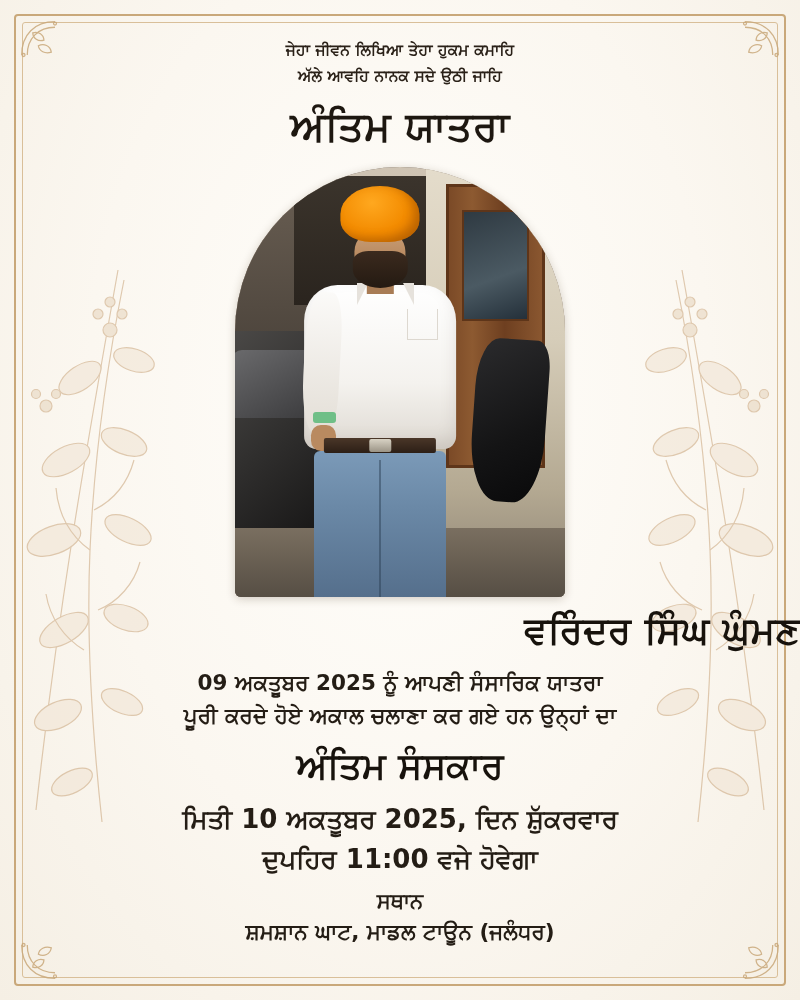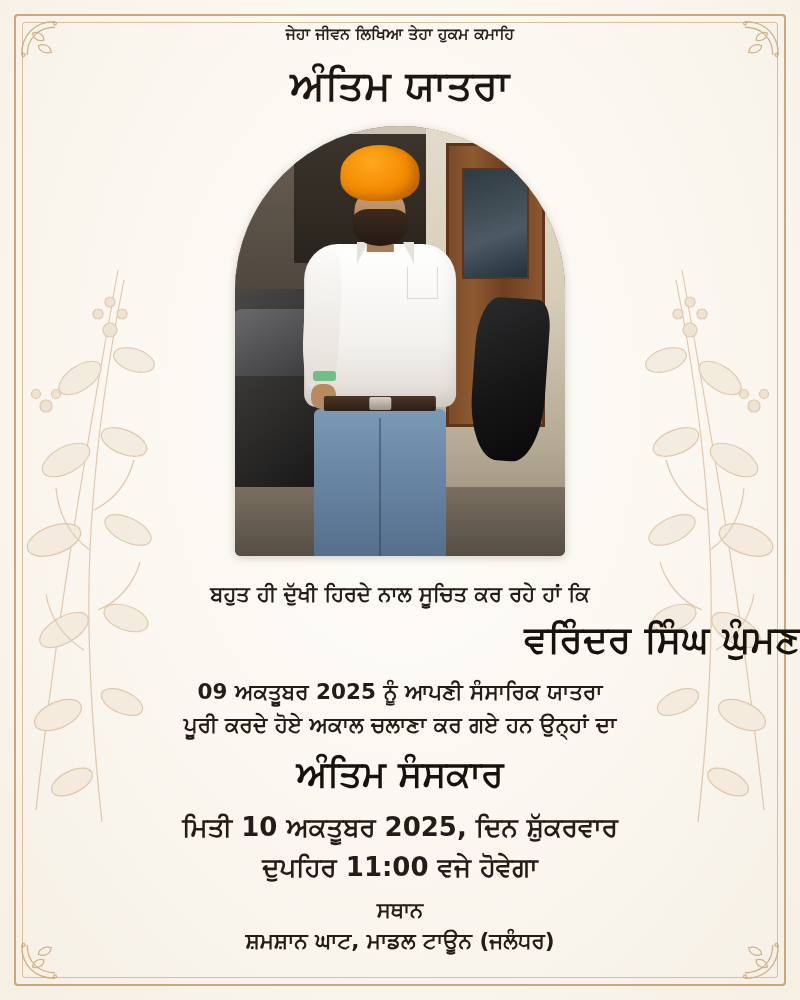--- a/index.html
+++ b/index.html
@@ -63,21 +63,21 @@
     pointer-events: none;
     opacity: .55;
   }
   .floral svg { width: 100%; height: 100%; display: block; }
   .floral.left  { left: 6px; }
   .floral.right { right: 6px; transform: scaleX(-1); }
 
   
   .content {
     position: absolute;
-    left: 0; right: 0; top: 0;
+    left: 0; right: 0; top: 16px;
     text-align: center;
     z-index: 5;
   }
 
   .couplet {
     margin-top: 22px;
     font-size: 15.5px;
     line-height: 1.65;
     color: #2a2118;
     font-weight: 700;
@@ -413,20 +413,21 @@
       <path d="M88 300 C108 290 122 272 128 250"></path>
       <path d="M78 440 C58 428 44 408 40 384"></path>
       <path d="M92 400 C112 392 128 374 134 352"></path>
     </svg>
   </div>
 
   <div class="content">
 
     <div class="couplet">
       <div>ਜੇਹਾ ਜੀਵਨ ਲਿਖਿਆ ਤੇਹਾ ਹੁਕਮ ਕਮਾਹਿ</div>
+      <div>ਅੱਲੇ ਆਵਹਿ ਨਾਨਕ ਸਦੇ ਉਠੀ ਜਾਹਿ</div>
     </div>
 
     <div class="title-main">ਅੰਤਿਮ ਯਾਤਰਾ</div>
 
     <div class="photo-wrap">
       <div class="photo">
         <div class="bg-room"></div>
         <div class="dark-panel2"></div>
         <div class="dark-panel"></div>
         <div class="wall-right"></div>
@@ -450,21 +451,20 @@
           <div class="belt"></div>
           <div class="buckle"></div>
           <div class="neck"></div>
           <div class="face"></div>
           <div class="beard"></div>
           <div class="turban"></div>
         </div>
       </div>
     </div>
 
-    <div class="line-sub">ਬਹੁਤ ਹੀ ਦੁੱਖੀ ਹਿਰਦੇ ਨਾਲ ਸੂਚਿਤ ਕਰ ਰਹੇ ਹਾਂ ਕਿ</div>
 
     <div class="name-main">ਵਰਿੰਦਰ ਸਿੰਘ ਘੁੰਮਣ</div>
 
     <div class="detail">
       <div>09 ਅਕਤੂਬਰ 2025 ਨੂੰ ਆਪਣੀ ਸੰਸਾਰਿਕ ਯਾਤਰਾ</div>
       <div>ਪੂਰੀ ਕਰਦੇ ਹੋਏ ਅਕਾਲ ਚਲਾਣਾ ਕਰ ਗਏ ਹਨ ਉਨ੍ਹਾਂ ਦਾ</div>
     </div>
 
     <div class="title-second">ਅੰਤਿਮ ਸੰਸਕਾਰ</div>
 

